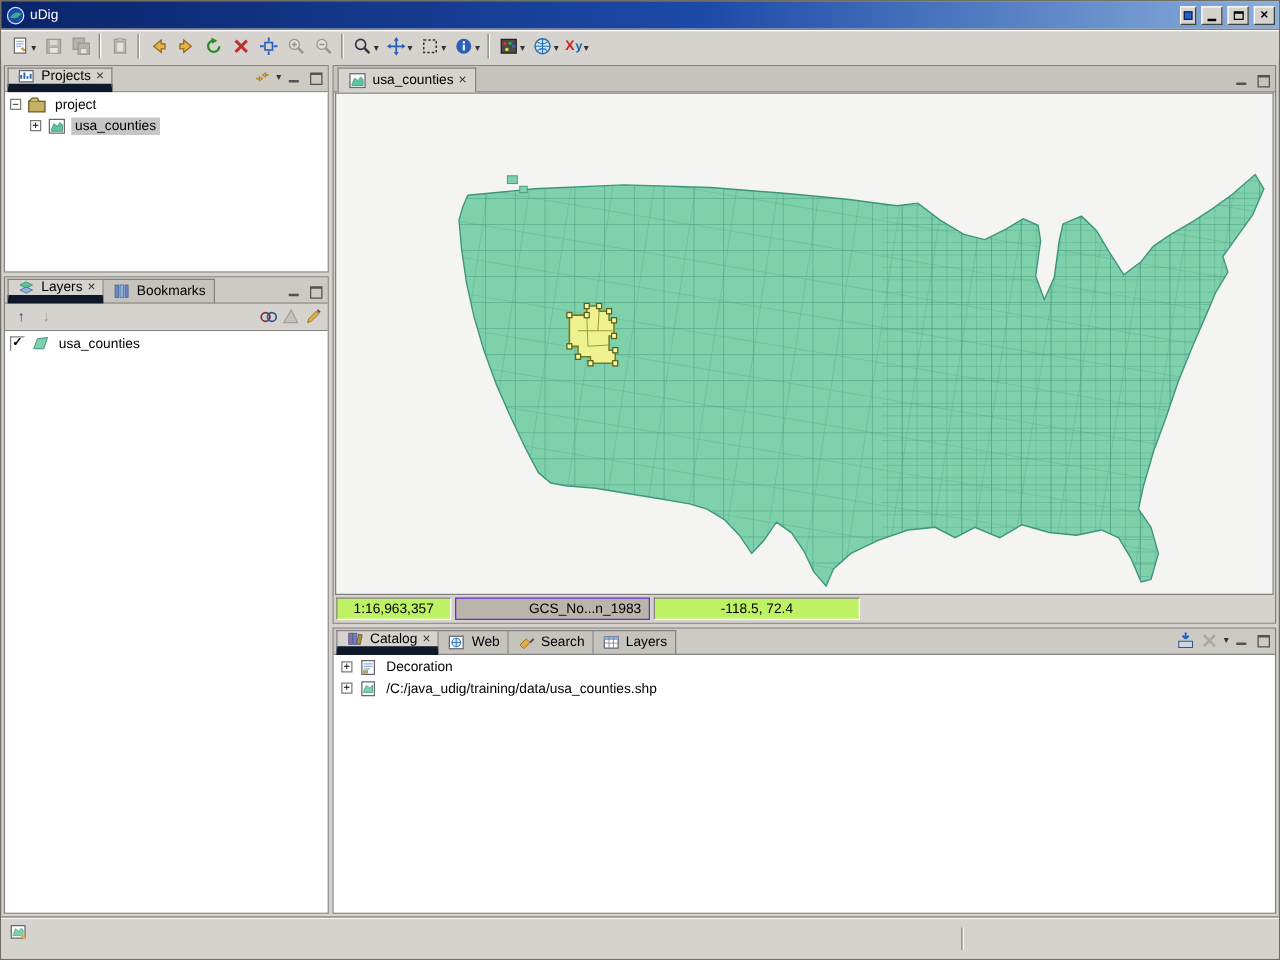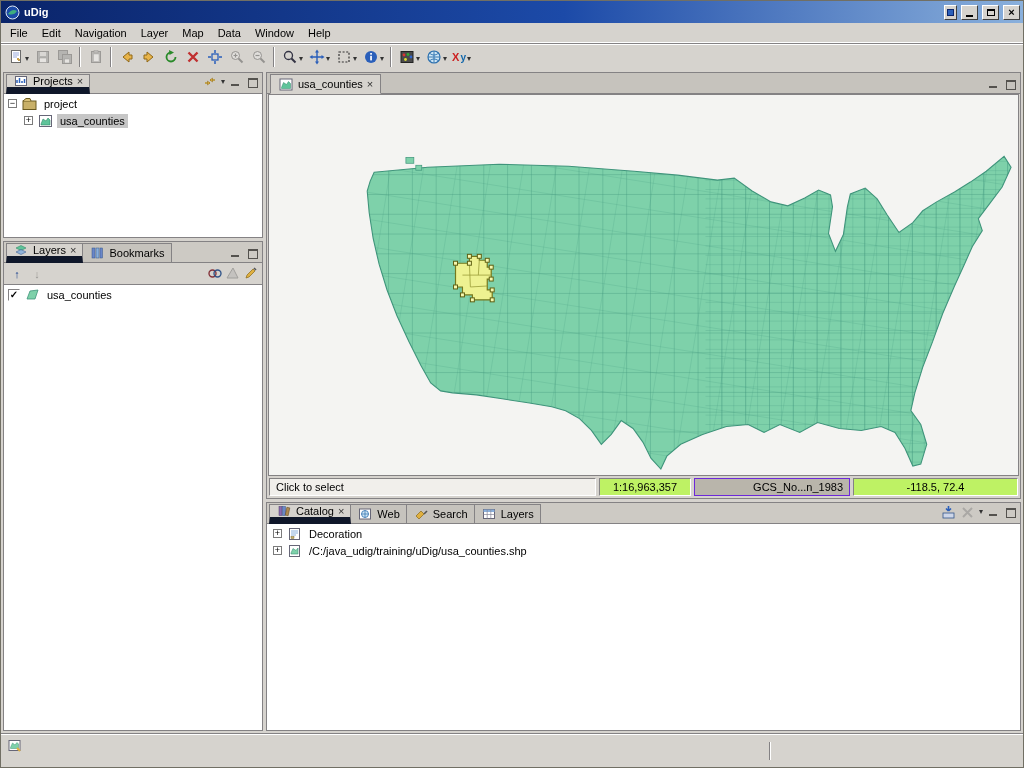--- a/index.html
+++ b/index.html
@@ -3,21 +3,21 @@
 <meta charset="utf-8">
 <style>
   *{box-sizing:border-box;margin:0;padding:0}
   html,body{width:1024px;height:768px;overflow:hidden}
   body{font-family:"Liberation Sans",sans-serif;font-size:11px;color:#000;background:#d6d3ce}
   .window{width:1024px;height:768px;display:flex;flex-direction:column;border:1px solid #716f64;background:#d6d3ce}
 
   
   .titlebar{height:22px;display:flex;align-items:center;padding:0 3px;gap:4px;
     background:linear-gradient(90deg,#0a246a 0%,#1c4aa8 55%,#8ab0dc 100%)}
-  .title-text{color:#fff;font-weight:bold;font-size:11px;flex:0 0 auto}
+  .title-text{color:#fff;font-weight:normal;font-size:11px;flex:0 0 auto}
   .tb-spacer{flex:1}
   .tbtn-sys{width:17px;height:15px;background:#d6d3ce;border:1px solid;border-color:#fff #404040 #404040 #fff;
     display:flex;align-items:center;justify-content:center;position:relative}
   .tbtn-sys.small{width:13px}
   .g-min{width:7px;height:2px;background:#000;margin-top:7px}
   .g-max{width:8px;height:7px;border:1px solid #000;border-top-width:2px}
   .g-close{font-size:11px;font-weight:bold;line-height:1}
   .g-dot{width:7px;height:7px;background:#2a5fba;border:1px solid #0a246a}
 
   
@@ -115,30 +115,20 @@
         <span class="g-min"></span>
       </span>
     <span class="tbtn-sys">
         <span class="g-max"></span>
       </span>
     <span class="tbtn-sys">
         <span class="g-close">×</span>
       </span>
   </div>
 
-  <div class="menubar">
-    <span class="menu-item">File</span>
-    <span class="menu-item">Edit</span>
-    <span class="menu-item">Navigation</span>
-    <span class="menu-item">Layer</span>
-    <span class="menu-item">Map</span>
-    <span class="menu-item">Data</span>
-    <span class="menu-item">Window</span>
-    <span class="menu-item">Help</span>
-  </div>
 
   <div class="toolbar">
     <div class="tbtn">
       <span class="ticon">
           <svg width="16" height="16">
             <rect x="3.5" y="1.5" width="9" height="12" fill="#fff" stroke="#6b6b6b"></rect>
             <path d="M5,4h6M5,6h6M5,8h4" stroke="#9ad" stroke-width="1"></path>
             <path d="M10,9l2,2-1,1-2-2z" fill="#e0a830" stroke="#906818" stroke-width=".5"></path>
           </svg>
         </span>
@@ -474,23 +464,20 @@
                 <rect x="223" y="205" width="4" height="4"></rect>
                   <rect x="203" y="205" width="4" height="4"></rect>
                 <rect x="193" y="200" width="4" height="4"></rect>
                   <rect x="186" y="192" width="4" height="4"></rect>
               </g>
             </g>
           </svg>
         </div>
 
         <div class="estatus">
-          <div class="sbox hint">
-              <span>Click to select</span>
-            </div>
           <div class="sbox scale">
               <span>1:16,963,357</span>
             </div>
           <div class="sbox crs">
               <span>GCS_No...n_1983</span>
             </div>
           <div class="sbox coords">
               <span>-118.5, 72.4</span>
             </div>
         </div>
@@ -569,21 +556,21 @@
             <span class="tlabel">Decoration</span>
           </div>
           <div class="crow">
             <span class="expander">+</span>
             <span class="i16">
                 <svg width="13" height="14">
                   <rect x="1.5" y="1.5" width="10" height="11" fill="#fff" stroke="#667"></rect>
                   <path d="M3,9 L5,4.5 L8,6.5 L10,4 L10,10 L3,10 Z" fill="#7ed1aa" stroke="#3f947b" stroke-width=".6"></path>
                 </svg>
               </span>
-            <span class="tlabel">/C:/java_udig/training/uDig/usa_counties.shp</span>
+            <span class="tlabel">/C:/java_udig/training/data/usa_counties.shp</span>
           </div>
         </div>
       </div>
     </div>
   </div>
 
   <div class="bottombar">
     <span class="i16">
         <svg width="15" height="14">
           <rect x="1" y="1.5" width="11" height="10" fill="#fff" stroke="#667"></rect>

